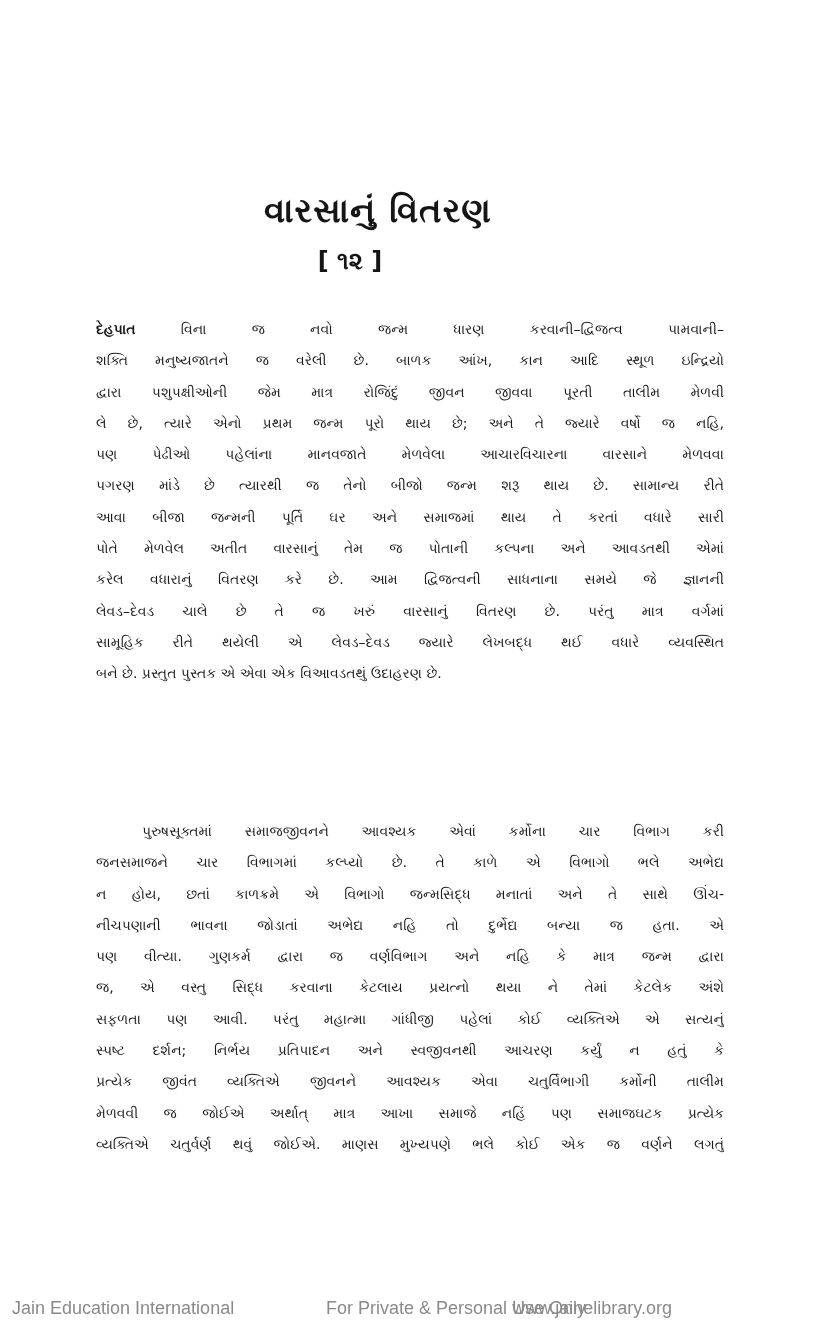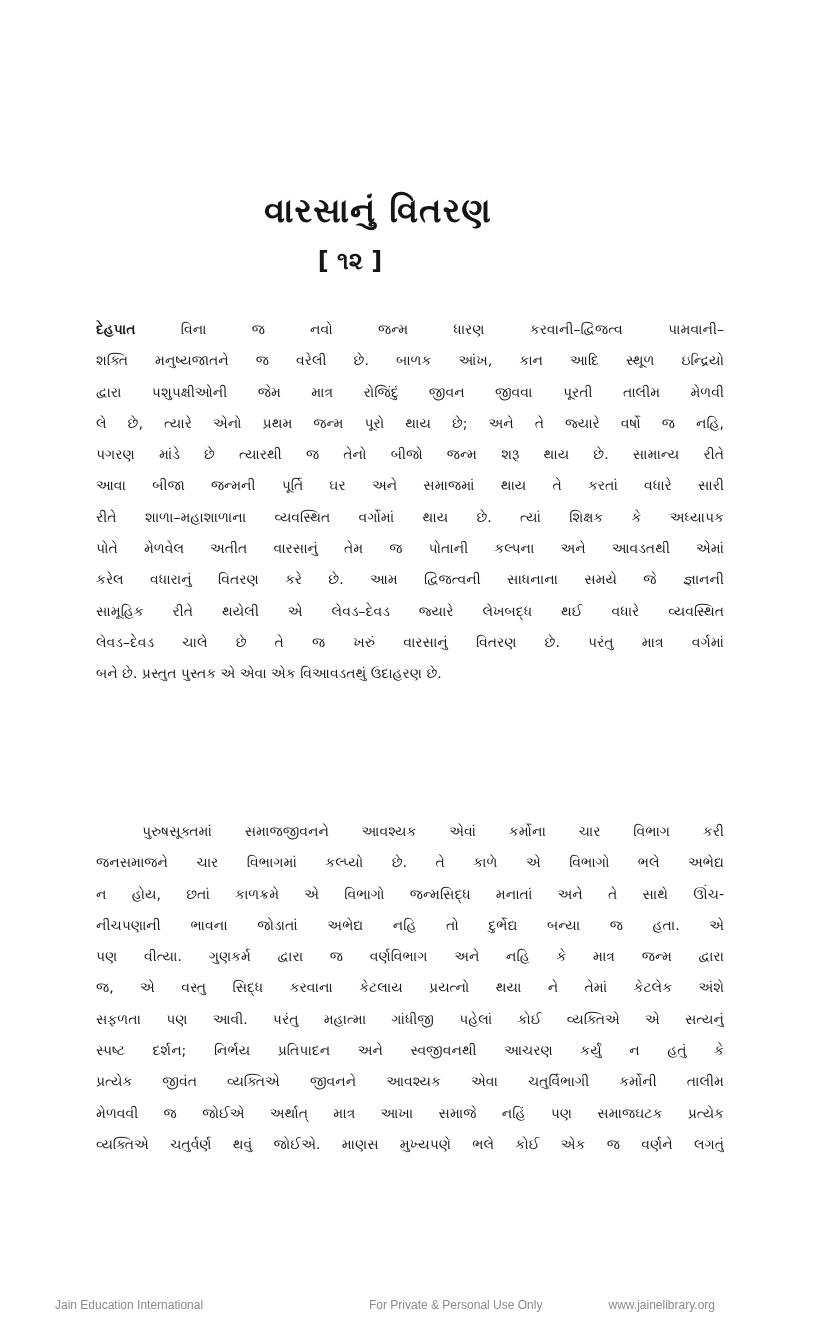--- a/index.html
+++ b/index.html
@@ -65,49 +65,48 @@
   }
   .indent { padding-left: 46px; }
   .lead-bold { font-weight: bold; }
   .footer {
     position: absolute;
     top: 1298px;
     left: 0;
     width: 688px;
     height: 18px;
     font-family: "Liberation Sans", sans-serif;
-    font-size: 12px;
+    font-size: 18px;
     color: #8a8a8a;
-    margin-left: 43px;
   }
   .footer span { position: absolute; top: 0; }
   .footer .f-left { left: 12px; }
   .footer .f-center { left: 326px; }
   .footer .f-right { right: 16px; }
 </style>
 </head>
 <body>
 
 <div class="page">
 
   <div class="title">વારસાનું વિતરણ</div>
   <div class="chapter-num">[ ૧૨ ]</div>
 
   <div class="body-text para-1">
     <span class="line"><span class="lead-bold">દેહપાત</span><span> વિના જ નવો જન્મ ધારણ કરવાની–દ્વિજત્વ પામવાની–</span></span>
     <span class="line">શક્તિ મનુષ્યજાતને જ વરેલી છે. બાળક આંખ, કાન આદિ સ્થૂળ ઇન્દ્રિયો</span>
     <span class="line">દ્વારા પશુપક્ષીઓની જેમ માત્ર રોજિંદું જીવન જીવવા પૂરતી તાલીમ મેળવી</span>
     <span class="line">લે છે, ત્યારે એનો પ્રથમ જન્મ પૂરો થાય છે; અને તે જ્યારે વર્ષો જ નહિ,</span>
+    <span class="line">પણ પેઢીઓ પહેલાંના માનવજાતે મેળવેલા આચારવિચારના વારસાને મેળવવા</span>
     <span class="line">પગરણ માંડે છે ત્યારથી જ તેનો બીજો જન્મ શરૂ થાય છે. સામાન્ય રીતે</span>
     <span class="line">આવા બીજા જન્મની પૂર્તિ ઘર અને સમાજમાં થાય તે કરતાં વધારે સારી</span>
-    <span class="line">રીતે શાળા–મહાશાળાના વ્યવસ્થિત વર્ગોમાં થાય છે. ત્યાં શિક્ષક કે અધ્યાપક</span>
     <span class="line">પોતે મેળવેલ અતીત વારસાનું તેમ જ પોતાની કલ્પના અને આવડતથી એમાં</span>
     <span class="line">કરેલ વધારાનું વિતરણ કરે છે. આમ દ્વિજત્વની સાધનાના સમયે જે જ્ઞાનની</span>
+    <span class="line">લેવડ–દેવડ ચાલે છે તે જ ખરું વારસાનું વિતરણ છે. પરંતુ માત્ર વર્ગમાં</span>
     <span class="line">સામૂહિક રીતે થયેલી એ લેવડ–દેવડ જ્યારે લેખબદ્ધ થઈ વધારે વ્યવસ્થિત</span>
-    <span class="line">લેવડ–દેવડ ચાલે છે તે જ ખરું વારસાનું વિતરણ છે. પરંતુ માત્ર વર્ગમાં</span>
     <span class="line last">બને છે. પ્રસ્તુત પુસ્તક એ એવા એક વિઆવડતથું ઉદાહરણ છે.</span>
   </div>
 
   <div class="body-text para-2">
     <span class="line indent">પુરુષસૂક્તમાં સમાજજીવનને આવશ્યક એવાં કર્મોના ચાર વિભાગ કરી</span>
     <span class="line">જનસમાજને ચાર વિભાગમાં કલ્પ્યો છે. તે કાળે એ વિભાગો ભલે અભેદ્ય</span>
     <span class="line">ન હોય, છતાં કાળક્રમે એ વિભાગો જન્મસિદ્ધ મનાતાં અને તે સાથે ઊંચ-</span>
     <span class="line">નીચપણાની ભાવના જોડાતાં અભેદ્ય નહિ તો દુર્ભેદ્ય બન્યા જ હતા. એ</span>
     <span class="line">પણ વીત્યા. ગુણકર્મ દ્વારા જ વર્ણવિભાગ અને નહિ કે માત્ર જન્મ દ્વારા</span>
     <span class="line">જ, એ વસ્તુ સિદ્ધ કરવાના કેટલાય પ્રયત્નો થયા ને તેમાં કેટલેક અંશે</span>

